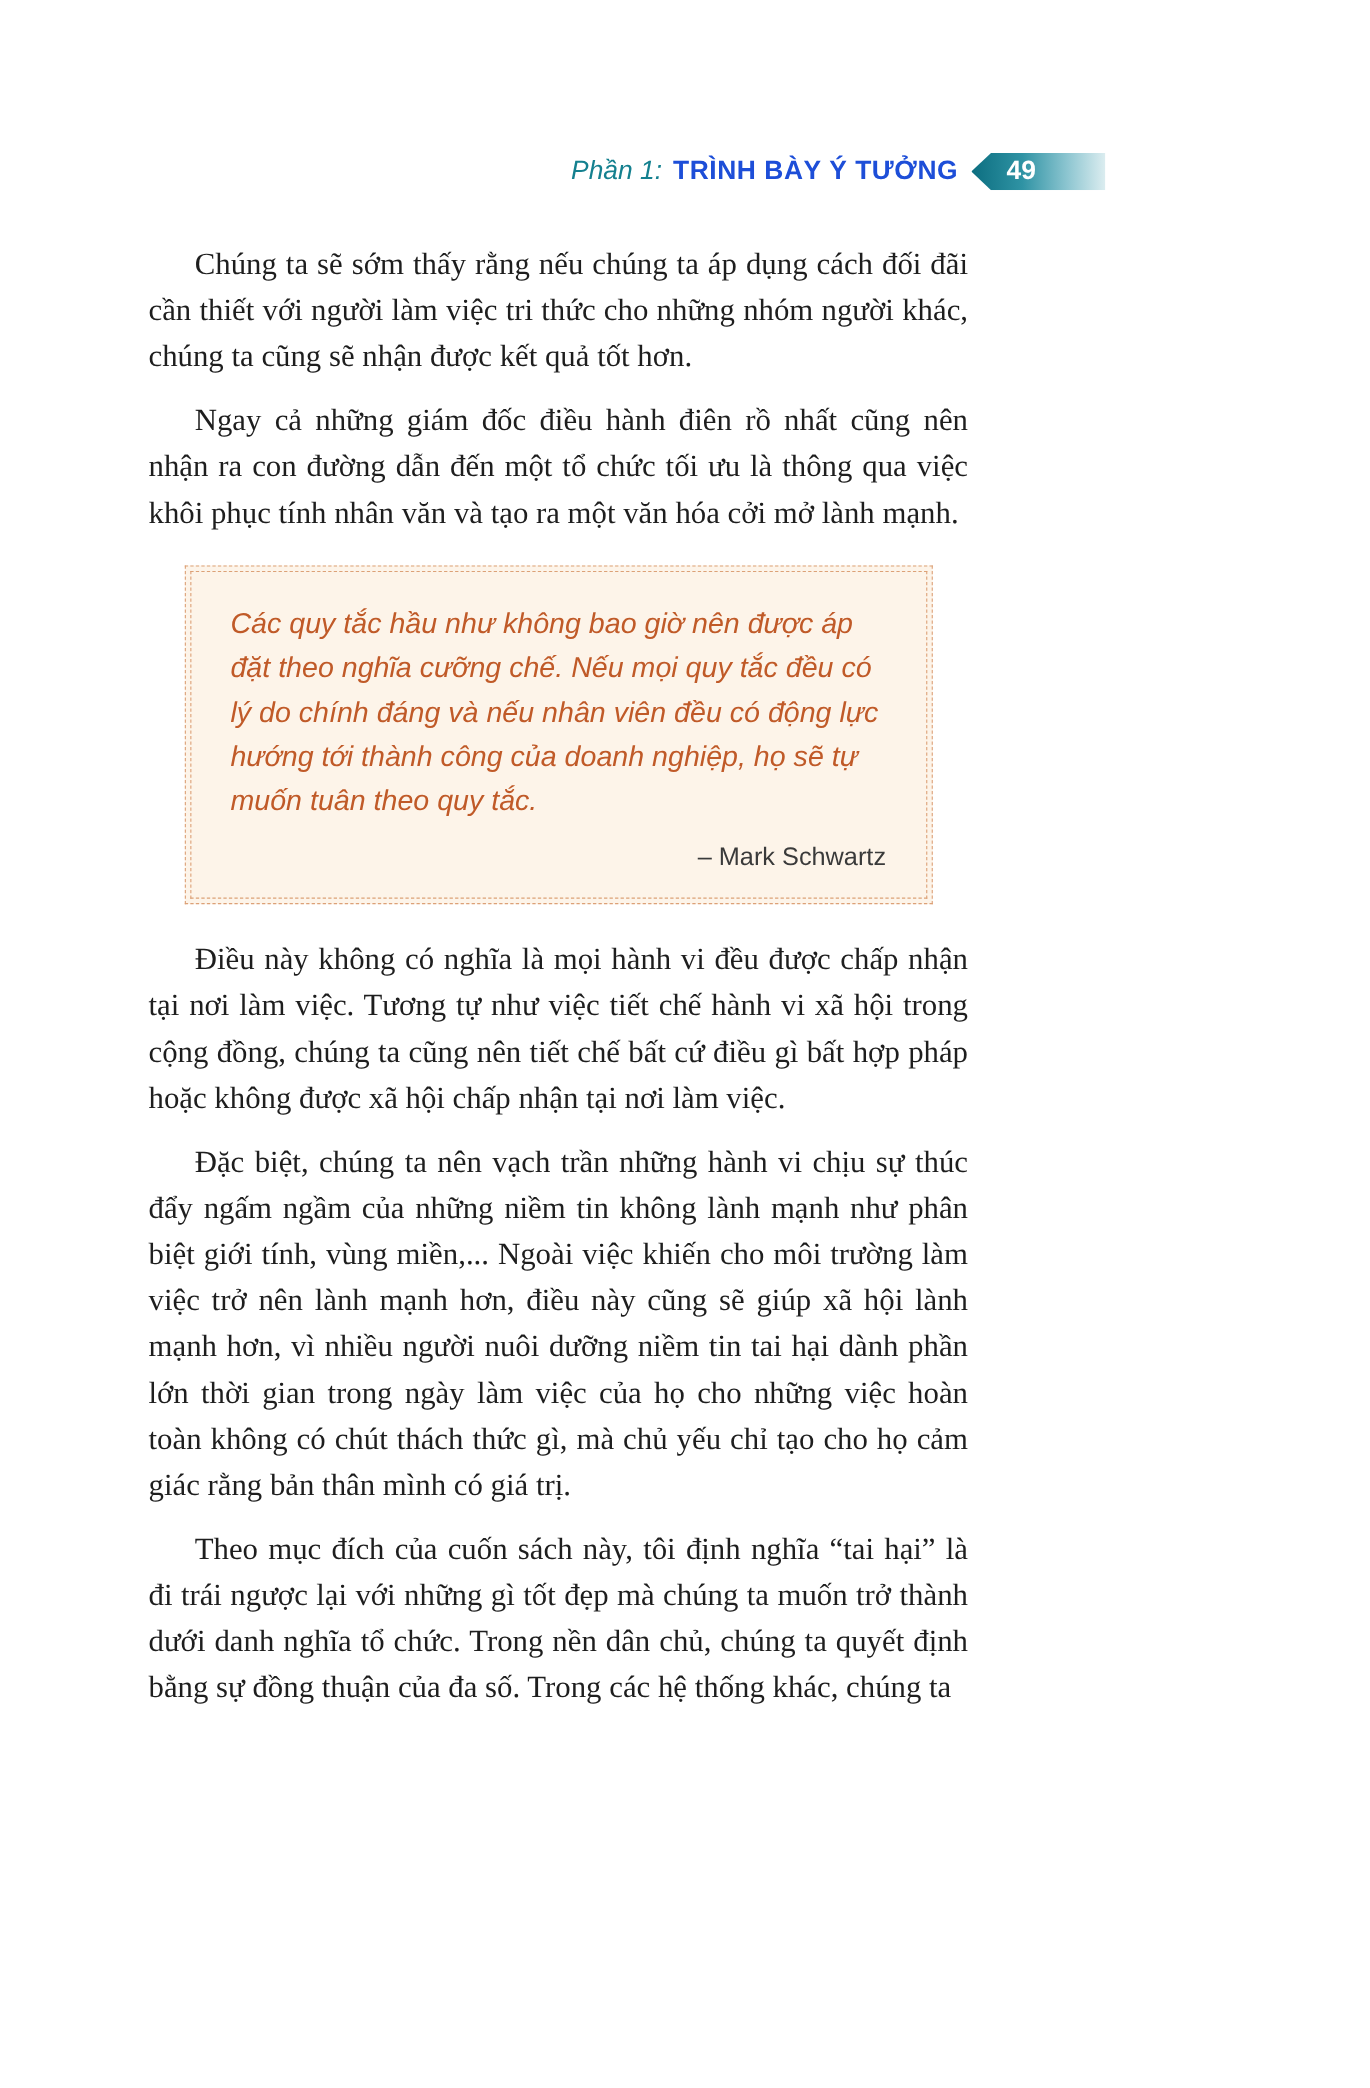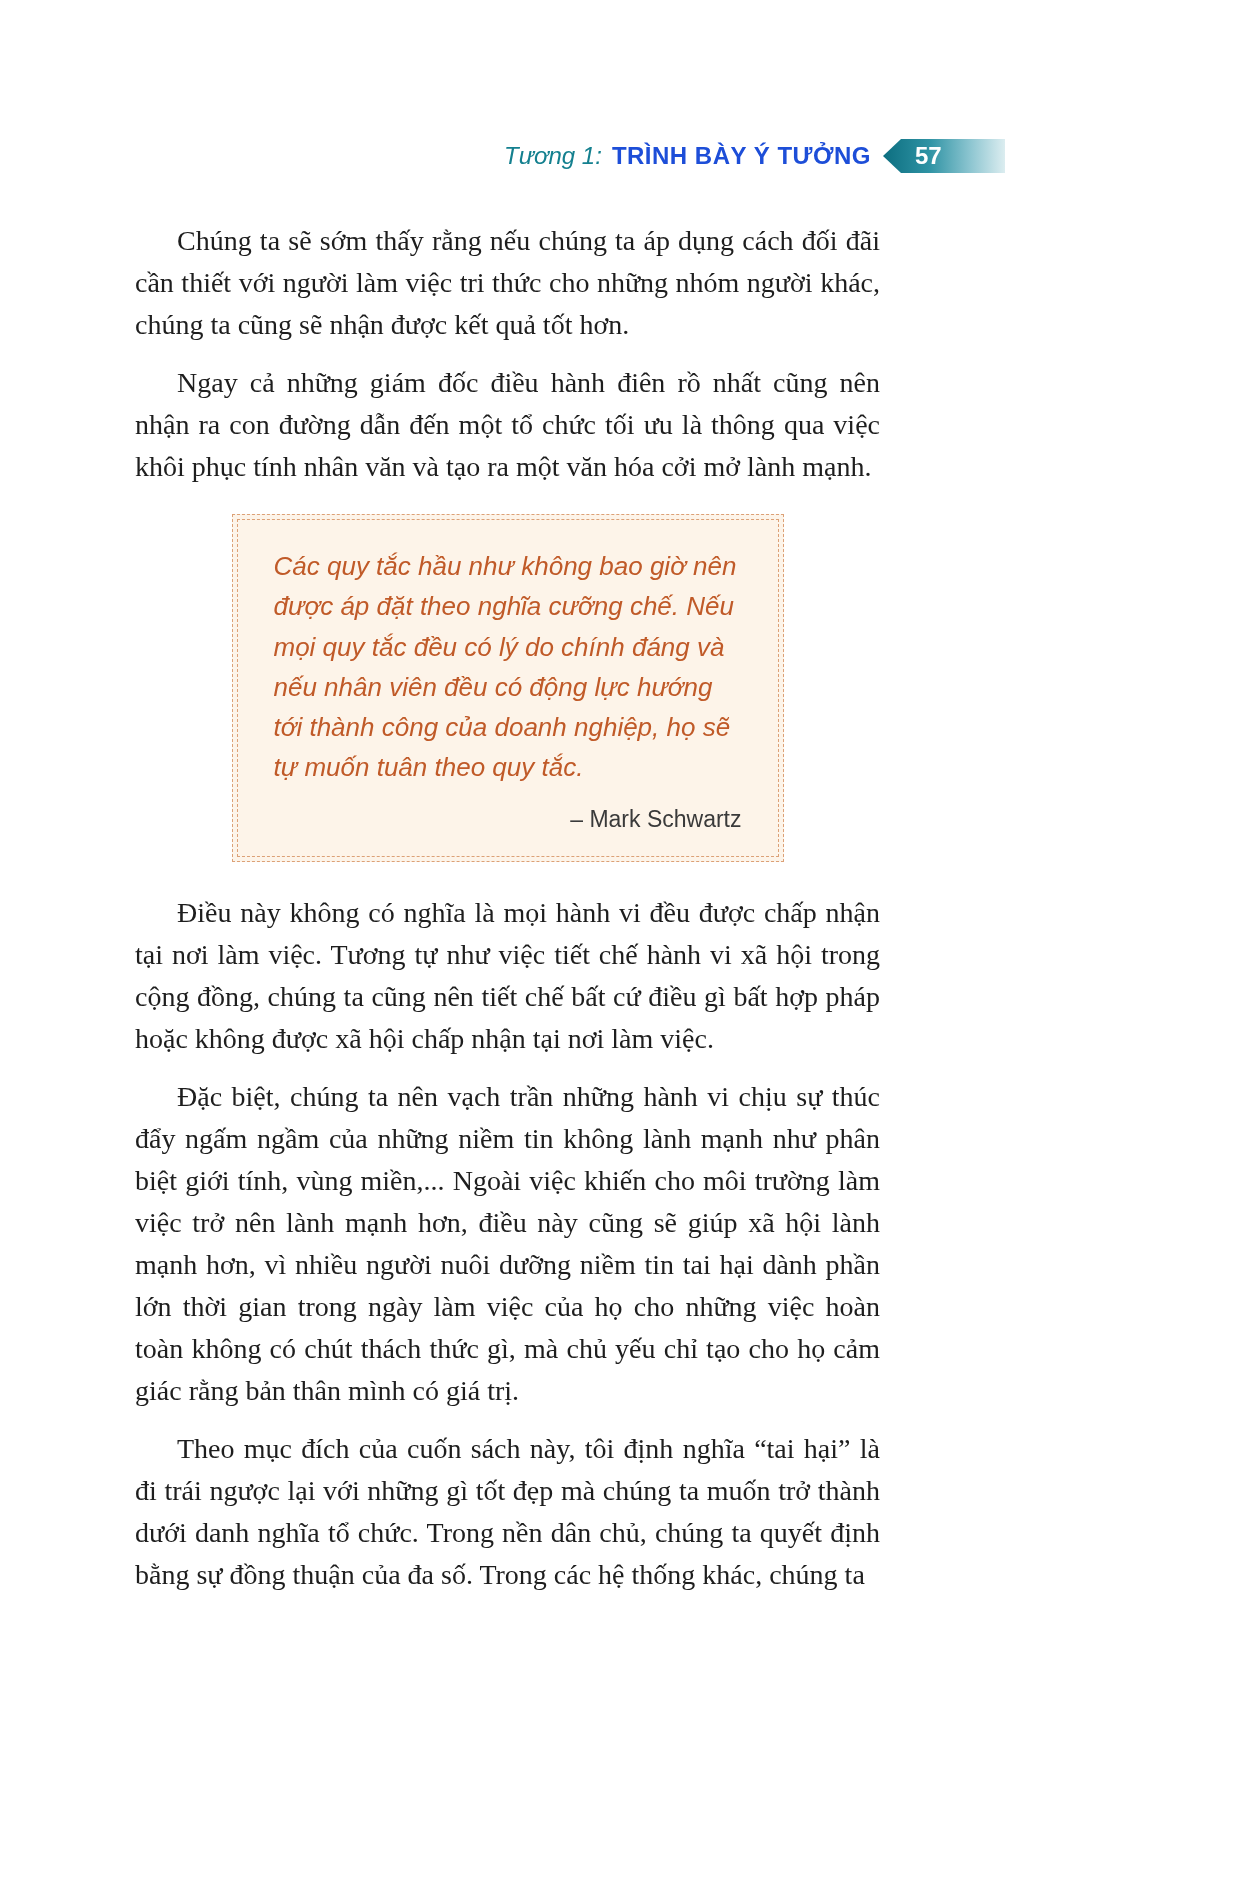--- a/index.html
+++ b/index.html
@@ -56,21 +56,21 @@
     line-height:1.5;
     color:#1e1e1e;
     text-align:justify;
   }
   .body-para{
     margin:12px 0 16px 0;
     text-indent:42px;
   }
   
   .quote-box-outer{
-    width:552px;
+    width:680px;
     margin:26px auto 30px auto;
     border:1px dashed #dca177;
     background:#fdf4e9;
     padding:4px;
     box-sizing:border-box;
   }
   .quote-box-inner{
     border:1px dashed #dca177;
     background:#fdf4e9;
     padding:26px 36px 20px 36px;
@@ -94,23 +94,23 @@
     text-align:right;
     text-indent:0;
   }
 </style>
 </head>
 <body>
 
 <div class="page">
 
   <header class="page-header">
-    <span class="part-label">Tương 1:</span>
+    <span class="part-label">Phần 1:</span>
     <span class="part-title">TRÌNH BÀY Ý TƯỞNG</span>
-    <span class="page-badge"><span>57</span></span>
+    <span class="page-badge"><span>49</span></span>
   </header>
 
   <main class="content">
 
     <p class="body-para">Chúng ta sẽ sớm thấy rằng nếu chúng ta áp dụng cách đối đãi cần thiết với người làm việc tri thức cho những nhóm người khác, chúng ta cũng sẽ nhận được kết quả tốt hơn.</p>
 
     <p class="body-para">Ngay cả những giám đốc điều hành điên rồ nhất cũng nên nhận ra con đường dẫn đến một tổ chức tối ưu là thông qua việc khôi phục tính nhân văn và tạo ra một văn hóa cởi mở lành mạnh.</p>
 
     <div class="quote-box-outer">
       <div class="quote-box-inner">

